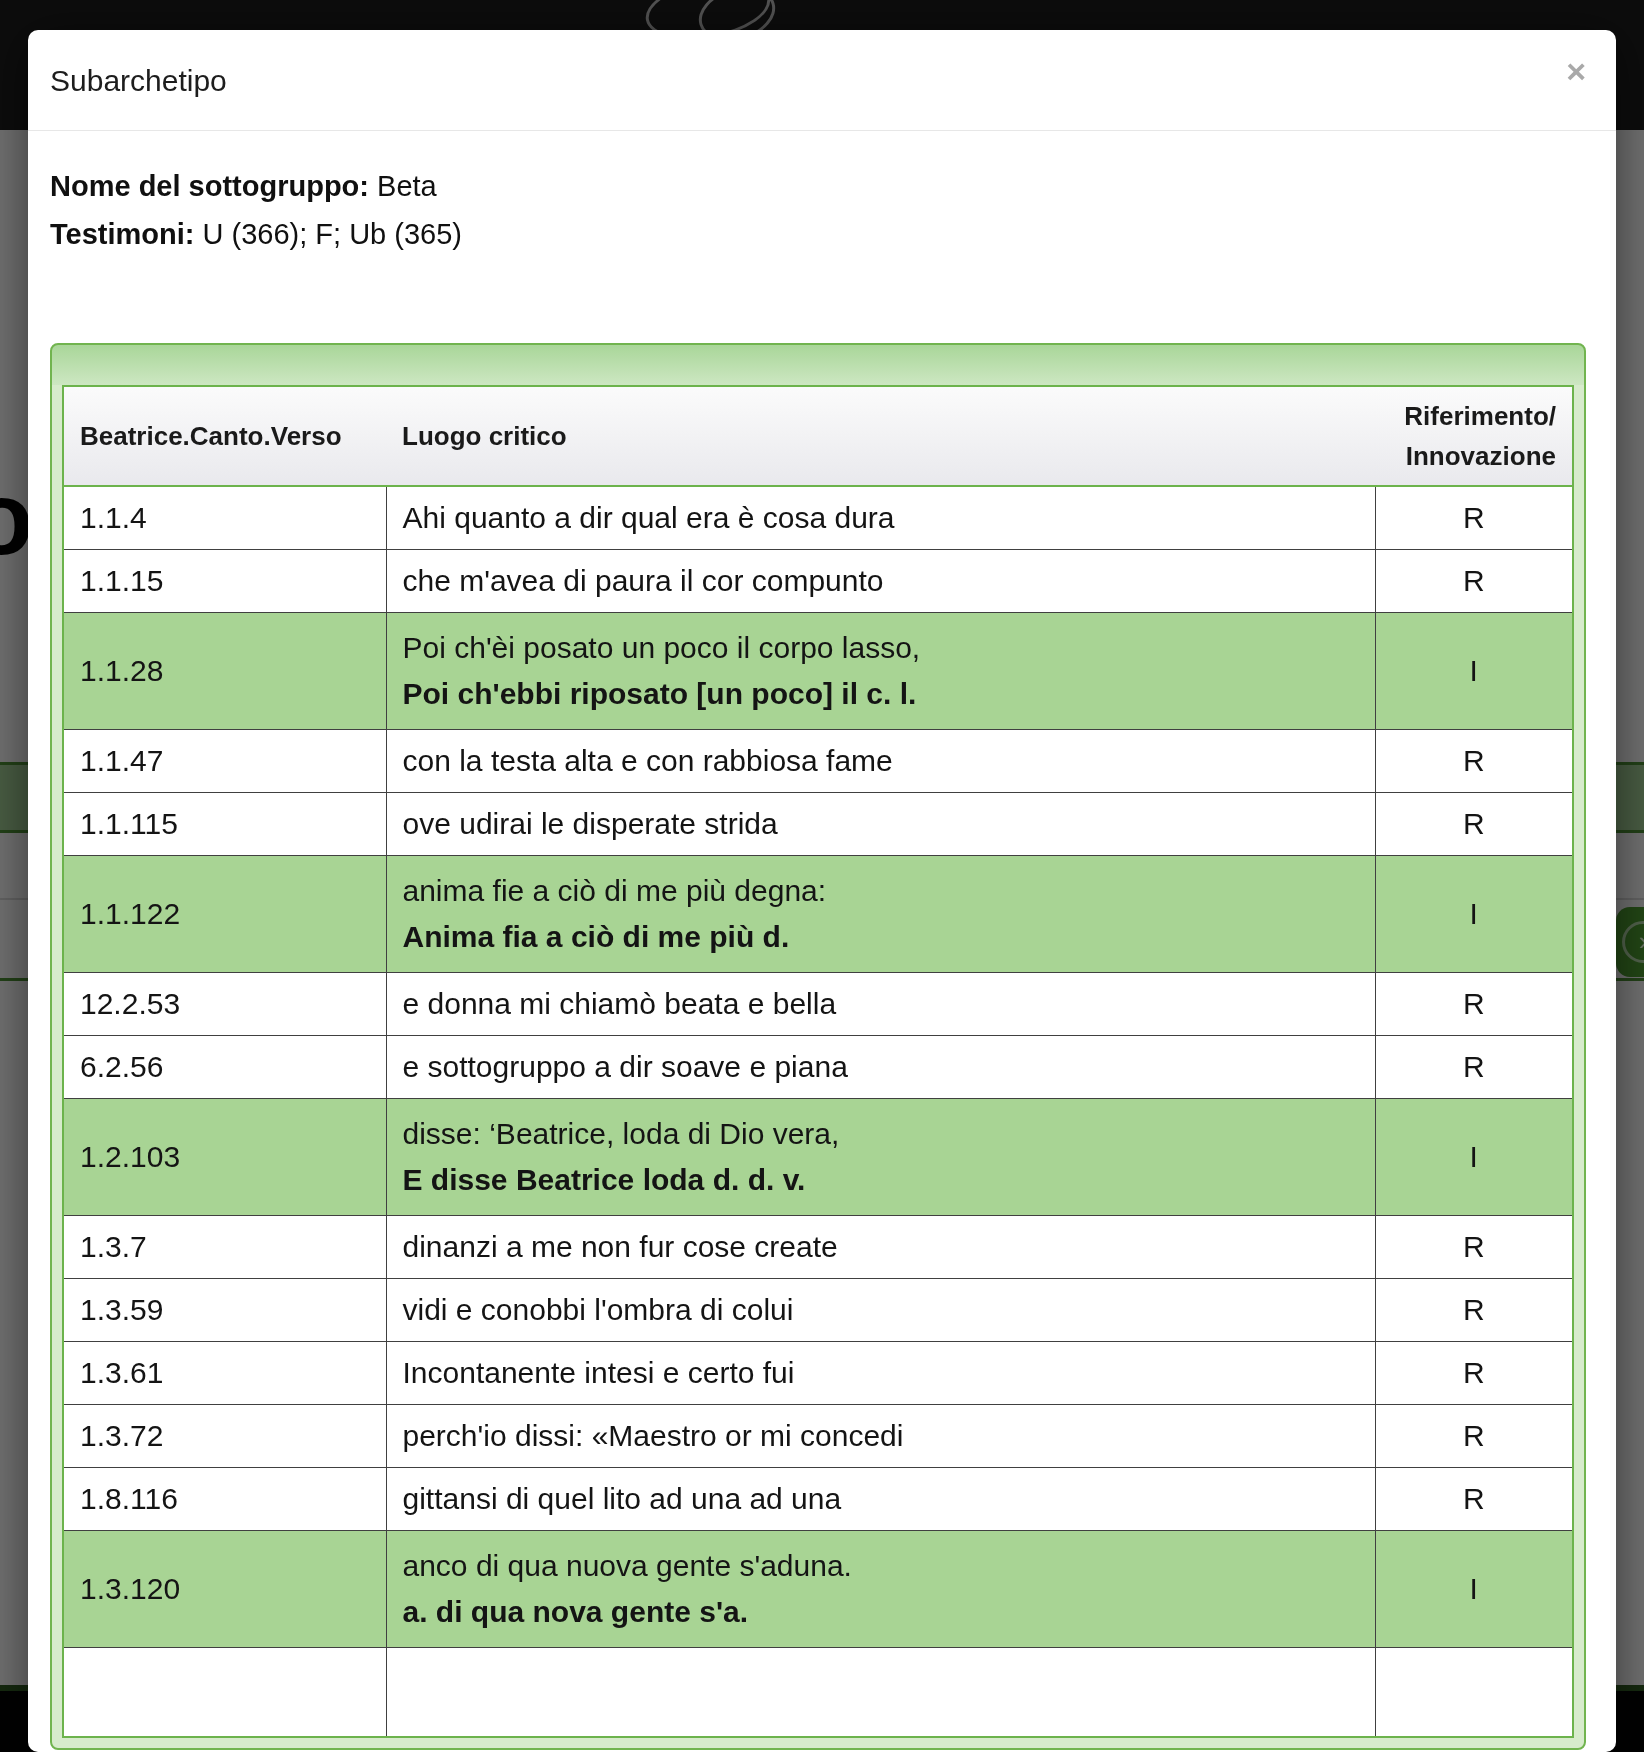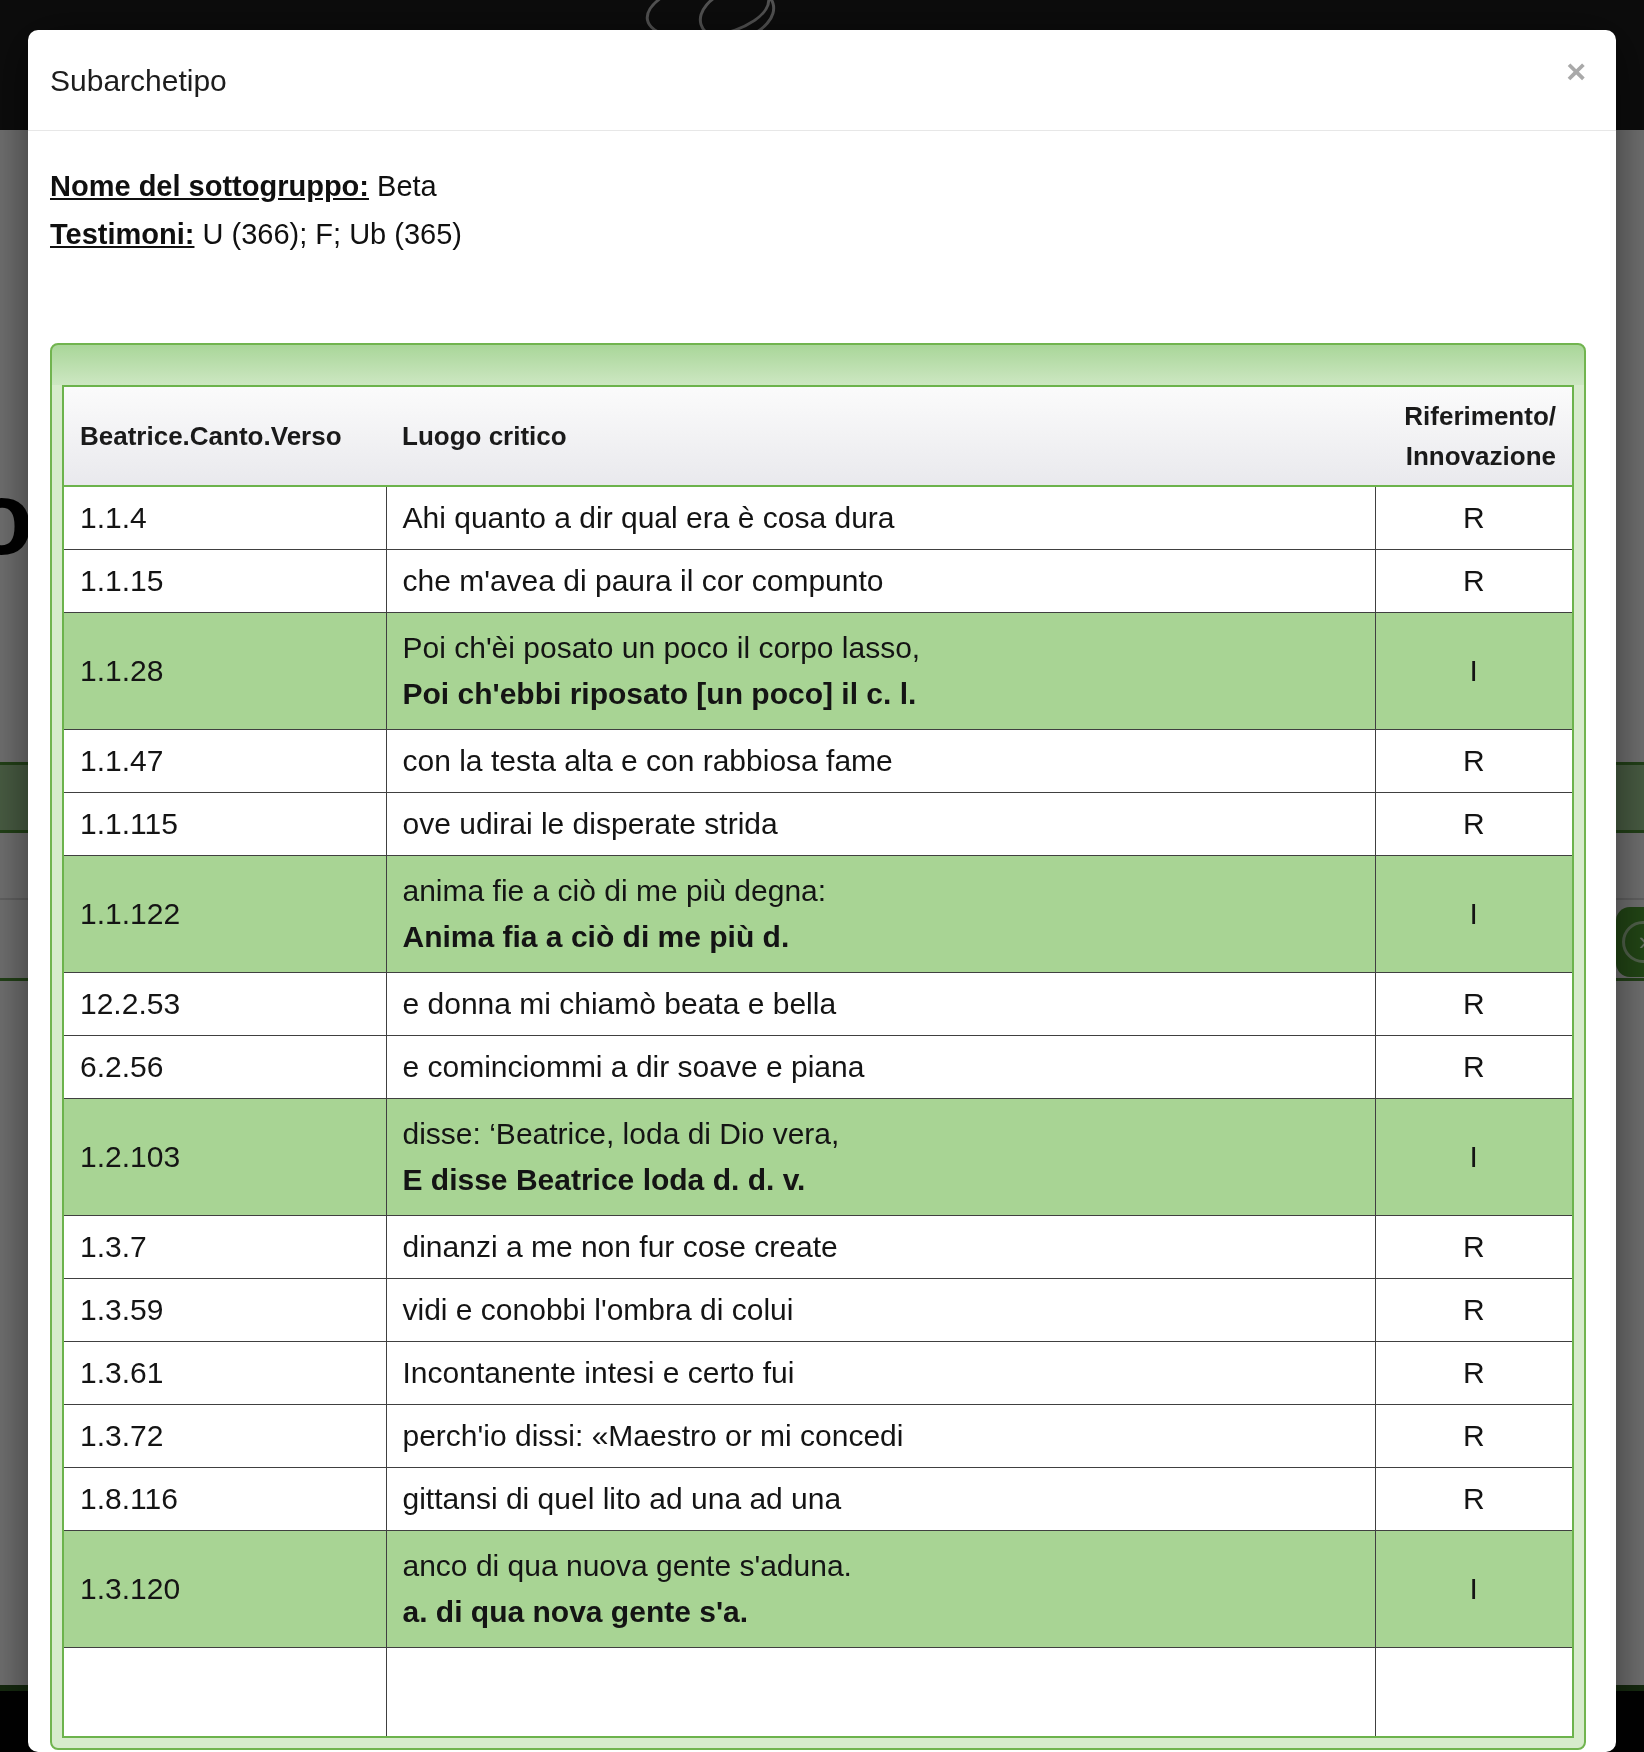--- a/index.html
+++ b/index.html
@@ -28,21 +28,21 @@
   .modal{
     position:absolute;left:28px;top:30px;width:1588px;height:1722px;
     background:#ffffff;border-radius:10px;z-index:10;
     box-shadow:0 8px 50px rgba(0,0,0,.55);overflow:hidden;
   }
   .modal-header{position:relative;padding:30px 22px 28px 22px;border-bottom:1px solid #e7e7e7;}
   .modal-title{font-size:30px;line-height:42px;color:#1d1d1d;font-weight:500;}
   .modal-close{position:absolute;right:30px;top:24px;font-size:34px;font-weight:bold;color:#a9a9a9;background:none;border:none;cursor:pointer;line-height:34px;padding:0;}
   .modal-body{padding:31px 30px 0 22px;}
   .info-line{font-size:29px;line-height:48px;color:#101010;}
-  .info-line .lbl{font-weight:bold;text-decoration:underline;}
+  .info-line .lbl{font-weight:bold;}
   
   .table-panel{
     margin-top:85px;border:2px solid #71b44f;border-radius:8px;
     background:linear-gradient(180deg,#a9d699 0px,#cde7c2 40px,#d7ebcc 40px);
     padding:40px 10px 10px 10px;
   }
   table.crit{width:100%;border-collapse:collapse;background:#ffffff;border:2px solid #6cb34c;table-layout:fixed;}
   table.crit col.c1{width:323px;}
   table.crit col.c3{width:198px;}
   th{
@@ -176,21 +176,21 @@
               <td class="c-text">
                 <div class="t1">e donna mi chiamò beata e bella</div>
 
               </td>
               <td class="c-type">R</td>
             </tr>
 
             <tr class="plain">
               <td class="c-ref">6.2.56</td>
               <td class="c-text">
-                <div class="t1">e cominciommi a dir soave e piana</div>
+                <div class="t1">e sottogruppo a dir soave e piana</div>
 
               </td>
               <td class="c-type">R</td>
             </tr>
 
 
             <tr class="innov">
               <td class="c-ref">1.2.103</td>
               <td class="c-text">
                 <div class="t1">disse: ‘Beatrice, loda di Dio vera,</div>

